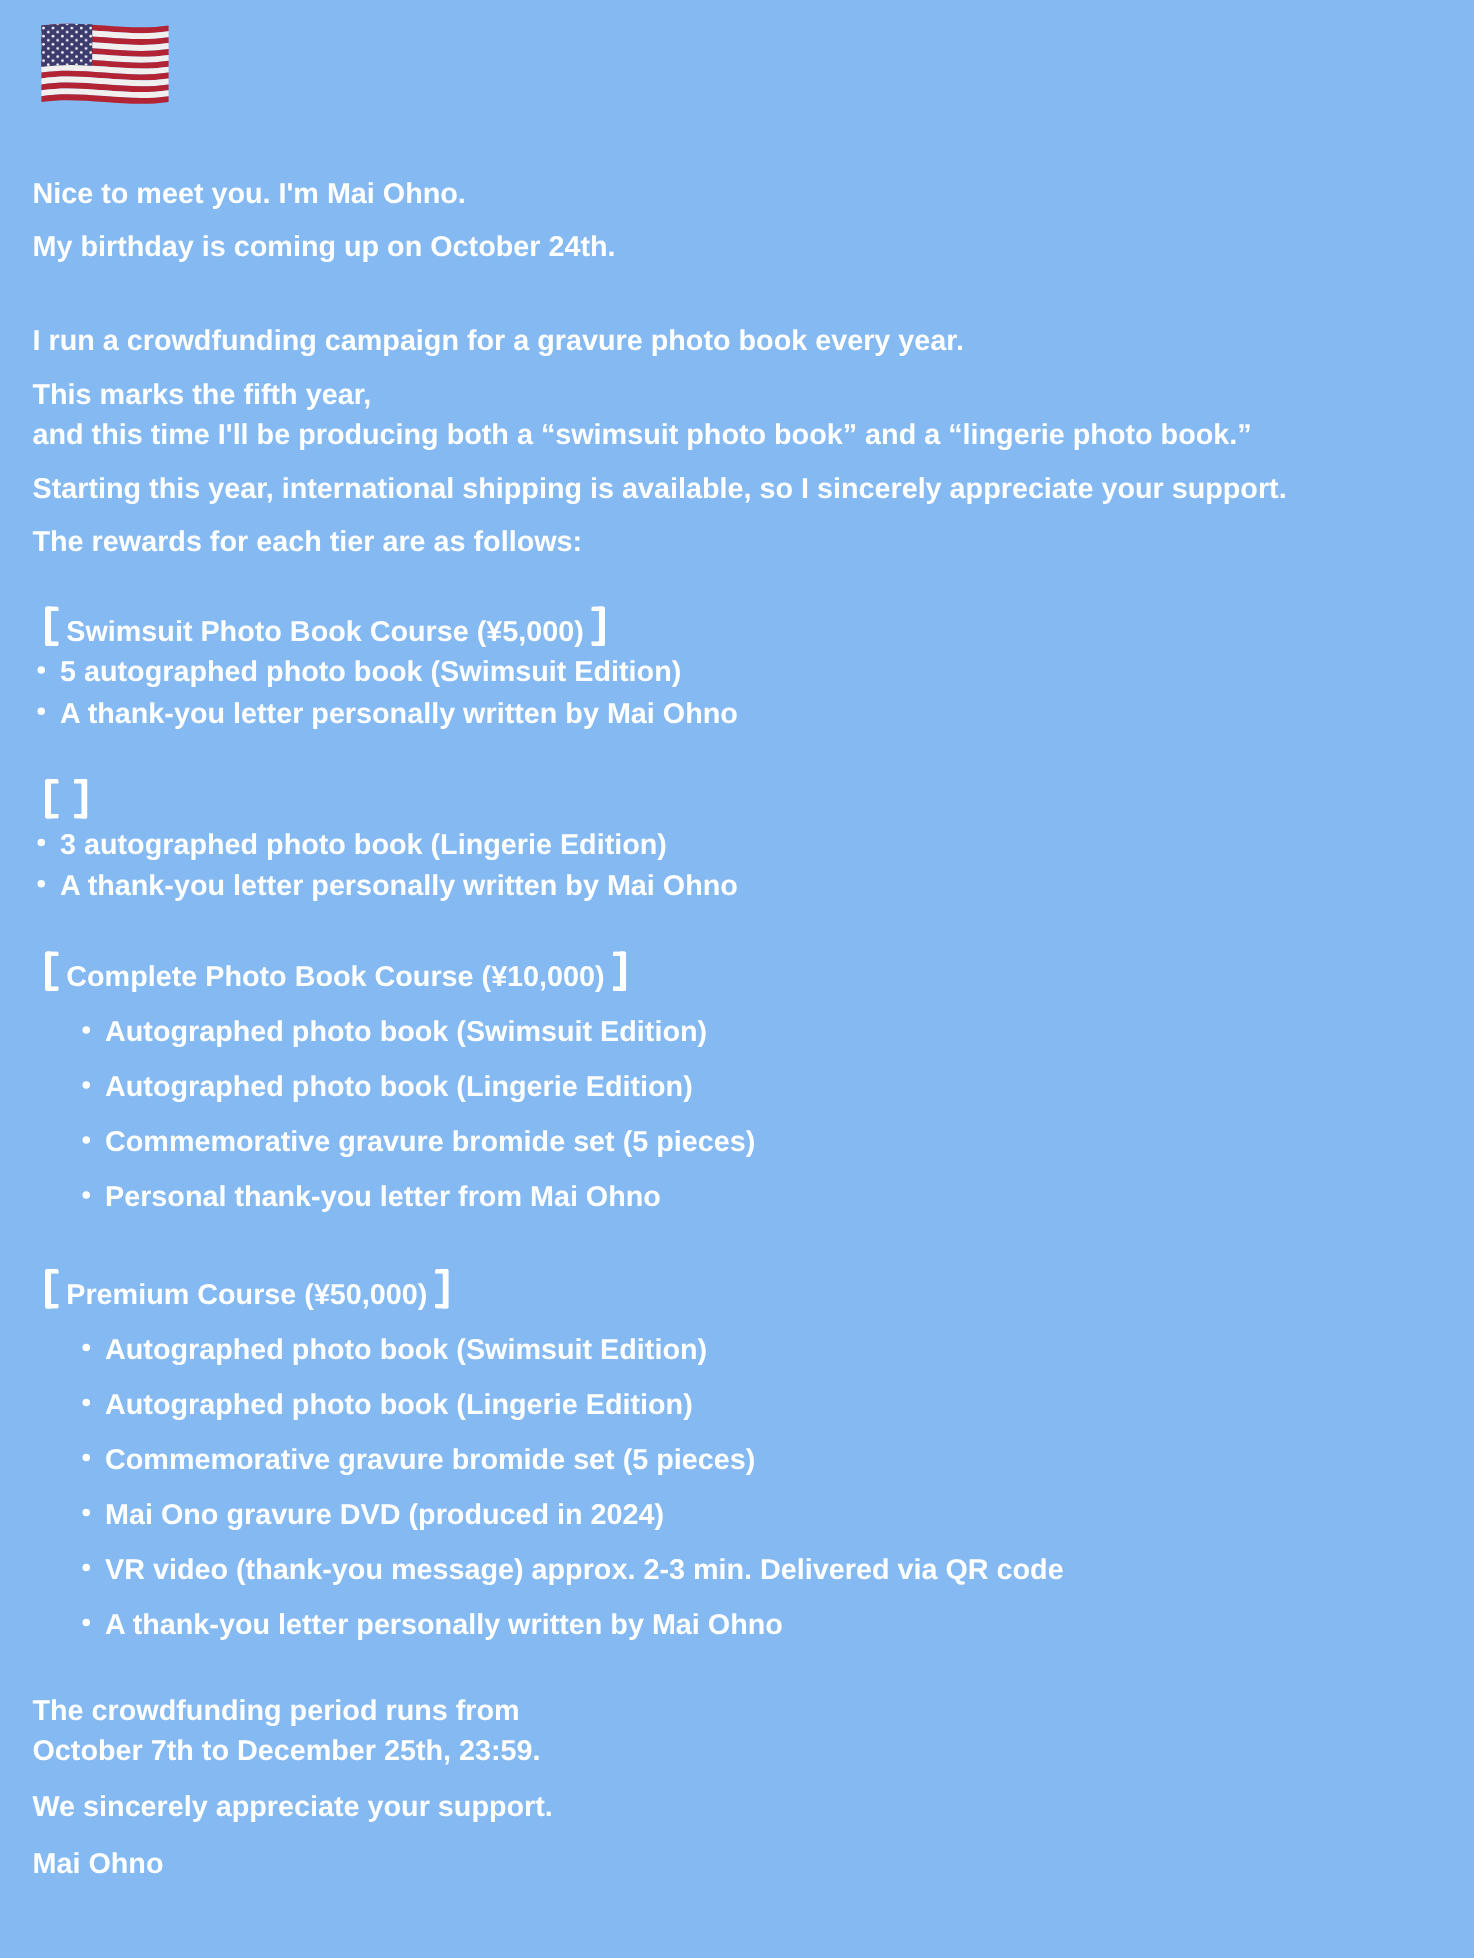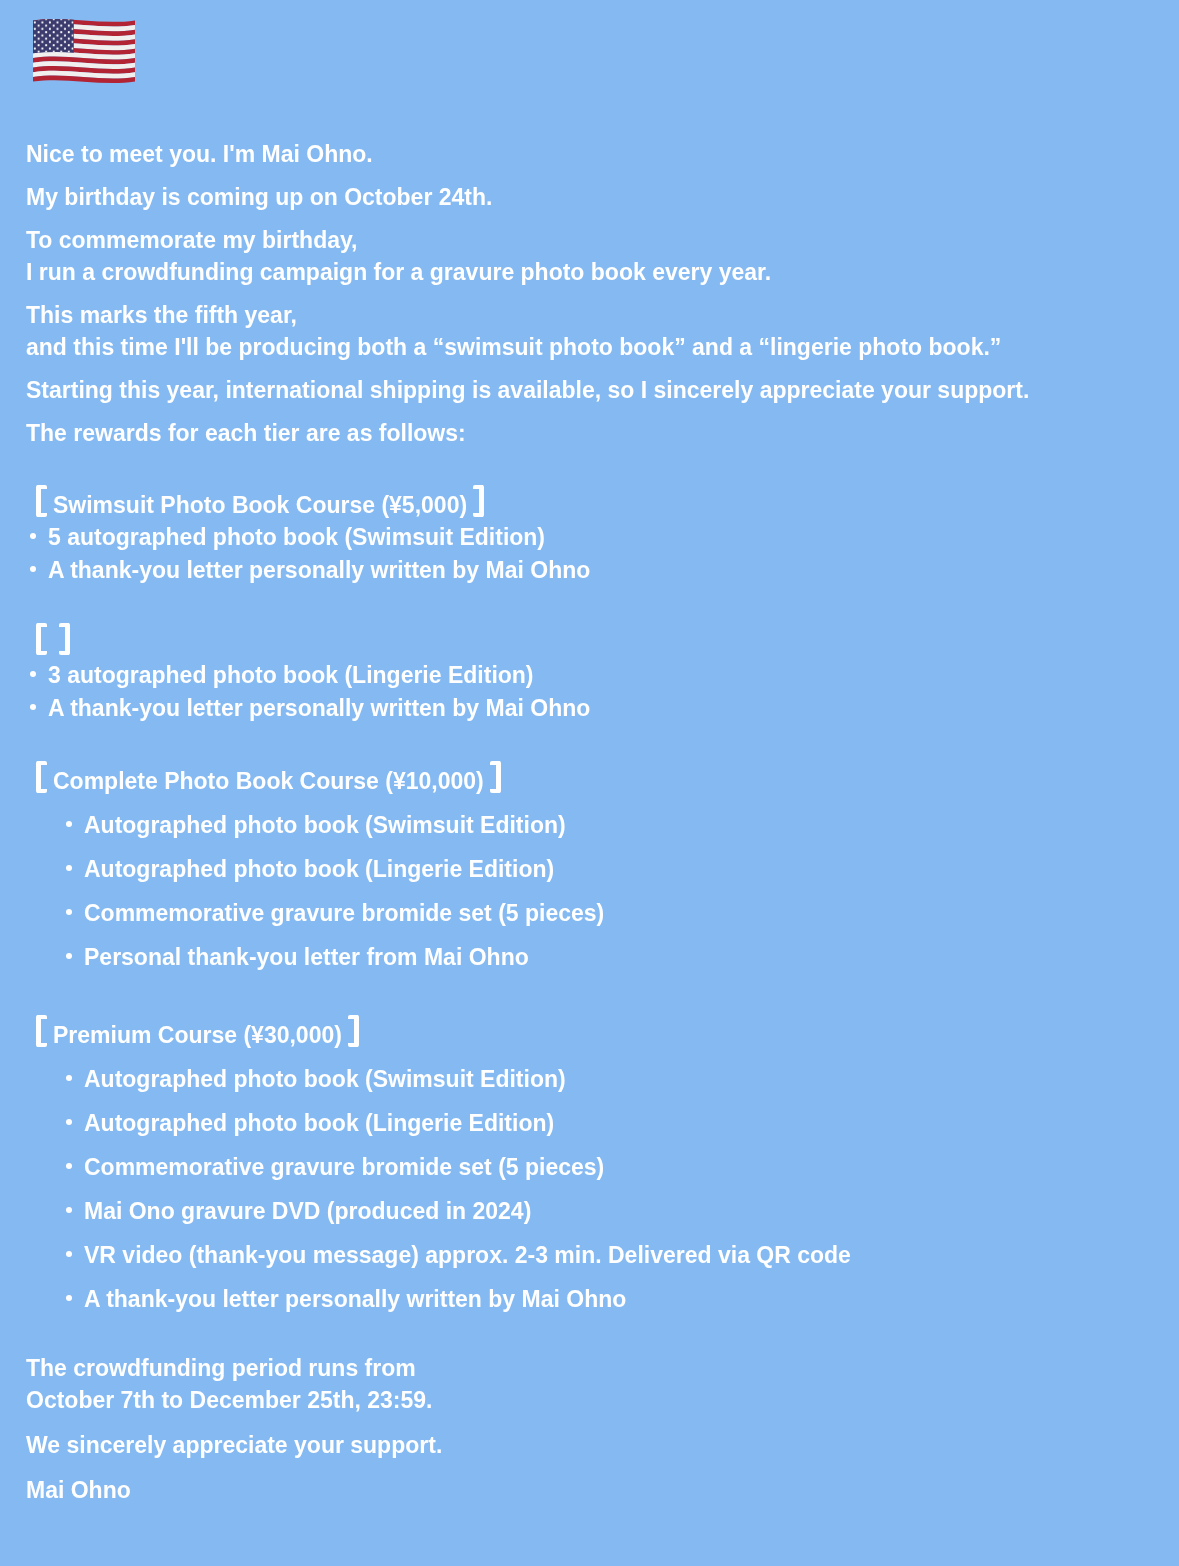--- a/index.html
+++ b/index.html
@@ -107,21 +107,21 @@
   <div class="content">
 
     <div class="intro">
       <p class="para">
         <span class="line">Nice to meet you. I'm Mai Ohno.</span>
       </p>
       <p class="para">
         <span class="line">My birthday is coming up on October 24th.</span>
       </p>
       <p class="para">
-        <span class="line">To commemorate my birthday,</span><br>
+        <br>
         <span class="line">I run a crowdfunding campaign for a gravure photo book every year.</span>
       </p>
       <p class="para">
         <span class="line">This marks the fifth year,</span><br>
         <span class="line">and this time I'll be producing both a “swimsuit photo book” and a “lingerie photo book.”</span>
       </p>
       <p class="para">
         <span class="line">Starting this year, international shipping is available, so I sincerely appreciate your support.</span>
       </p>
       <p class="para">
@@ -150,21 +150,21 @@
         <span class="lb"></span><span>Complete Photo Book Course (¥10,000)</span><span class="rb"></span>
       </div>
       <div class="item">Autographed photo book (Swimsuit Edition)</div>
       <div class="item">Autographed photo book (Lingerie Edition)</div>
       <div class="item">Commemorative gravure bromide set (5 pieces)</div>
       <div class="item">Personal thank-you letter from Mai Ohno</div>
     </section>
 
     <section class="tier wide" style="margin-top:23px;">
       <div class="tier-title">
-        <span class="lb"></span><span>Premium Course (¥30,000)</span><span class="rb"></span>
+        <span class="lb"></span><span>Premium Course (¥50,000)</span><span class="rb"></span>
       </div>
       <div class="item">Autographed photo book (Swimsuit Edition)</div>
       <div class="item">Autographed photo book (Lingerie Edition)</div>
       <div class="item">Commemorative gravure bromide set (5 pieces)</div>
       <div class="item">Mai Ono gravure DVD (produced in 2024)</div>
       <div class="item">VR video (thank-you message) approx. 2-3 min. Delivered via QR code</div>
       <div class="item">A thank-you letter personally written by Mai Ohno</div>
     </section>
 
     <div class="outro">

